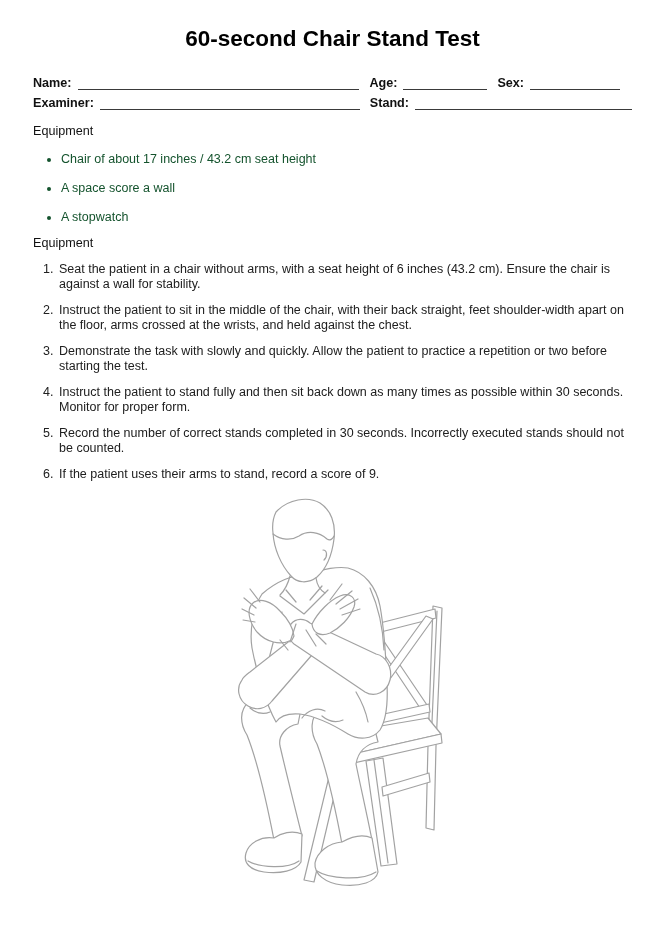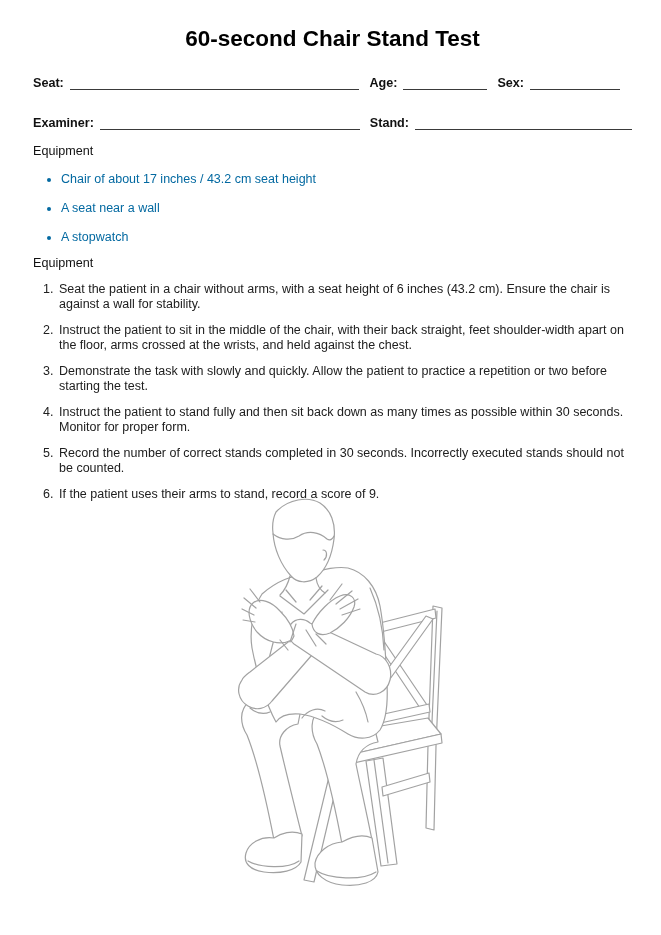--- a/index.html
+++ b/index.html
@@ -10,39 +10,39 @@
   }
   .page{padding:0 29px 0 33px;}
   .doc-title{
     margin:26px 0 0 0;text-align:center;font-size:22.5px;font-weight:700;color:#000;
   }
   .frow{
     display:flex;align-items:flex-end;gap:6px;
     font-size:12.6px;font-weight:700;color:#111;
   }
   .frow.first{margin-top:22px;}
-  .frow.second{margin-top:24px;}
+  .frow.second{margin-top:4px;}
   .fline{
     border:none;border-bottom:1px solid #3a3a3a;background:transparent;outline:none;
     height:15px;font:12.5px "Liberation Sans",sans-serif;color:#202020;padding:0 2px;
   }
   .grow{flex:1;}
   .w-age{width:80px;}
   .w-sex{width:86px;margin-right:12px;}
   .w-date{width:213px;}
   .lbl2{margin-left:4px;}
   .sec-head{
     font-size:12.6px;font-weight:400;color:#111;margin:14px 0 0 0;
   }
   .sec-head.proc{margin-top:8px;}
   ul.equip{
     margin:12px 0 0 0;padding:0 0 0 28px;list-style:disc;
   }
   ul.equip li{
-    font-size:12.5px;line-height:15px;margin:14px 0 11px 0;color:#0369a1;
+    font-size:12.5px;line-height:15px;margin:14px 0 11px 0;color:#14532d;
   }
   ol.steps{
     margin:12px 0 0 0;padding:0 0 0 24px;list-style:decimal;
   }
   ol.steps li{
     font-size:12.5px;line-height:15px;margin:0 0 11px 0;color:#202020;
     padding-left:2px;
   }
   .figure-wrap{
     position:absolute;left:230px;top:492px;width:235px;height:430px;
@@ -50,39 +50,39 @@
   .figure-wrap svg{display:block;width:235px;height:430px;}
 </style>
 </head>
 <body>
 
 <div class="page">
 
   <h1 class="doc-title">60-second Chair Stand Test</h1>
 
   <div class="frow first">
-    <span>Seat:</span>
+    <span>Name:</span>
     <input class="fline grow" type="text" value="" style="">
     <span class="lbl2">Age:</span>
     <input class="fline w-age" type="text" value="" style="">
     <span class="lbl2">Sex:</span>
     <input class="fline w-sex" type="text" value="" style="">
   </div>
 
   <div class="frow second">
     <span>Examiner:</span>
     <input class="fline grow" type="text" value="" style="">
     <span class="lbl2">Stand:</span>
     <input class="fline w-date" type="text" value="" style="">
   </div>
 
   <div class="sec-head">Equipment</div>
   <ul class="equip">
     <li>Chair of about 17 inches / 43.2 cm seat height</li>
-    <li>A seat near a wall</li>
+    <li>A space score a wall</li>
     <li>A stopwatch</li>
   </ul>
 
   <div class="sec-head proc">Equipment</div>
   <ol class="steps">
     <li>Seat the patient in a chair without arms, with a seat height of 6 inches (43.2 cm). Ensure the chair is against a wall for stability.</li>
     <li>Instruct the patient to sit in the middle of the chair, with their back straight, feet shoulder-width apart on the floor, arms crossed at the wrists, and held against the chest.</li>
     <li>Demonstrate the task with slowly and quickly. Allow the patient to practice a repetition or two before starting the test.</li>
     <li>Instruct the patient to stand fully and then sit back down as many times as possible within 30 seconds. Monitor for proper form.</li>
     <li>Record the number of correct stands completed in 30 seconds. Incorrectly executed stands should not be counted.</li>

